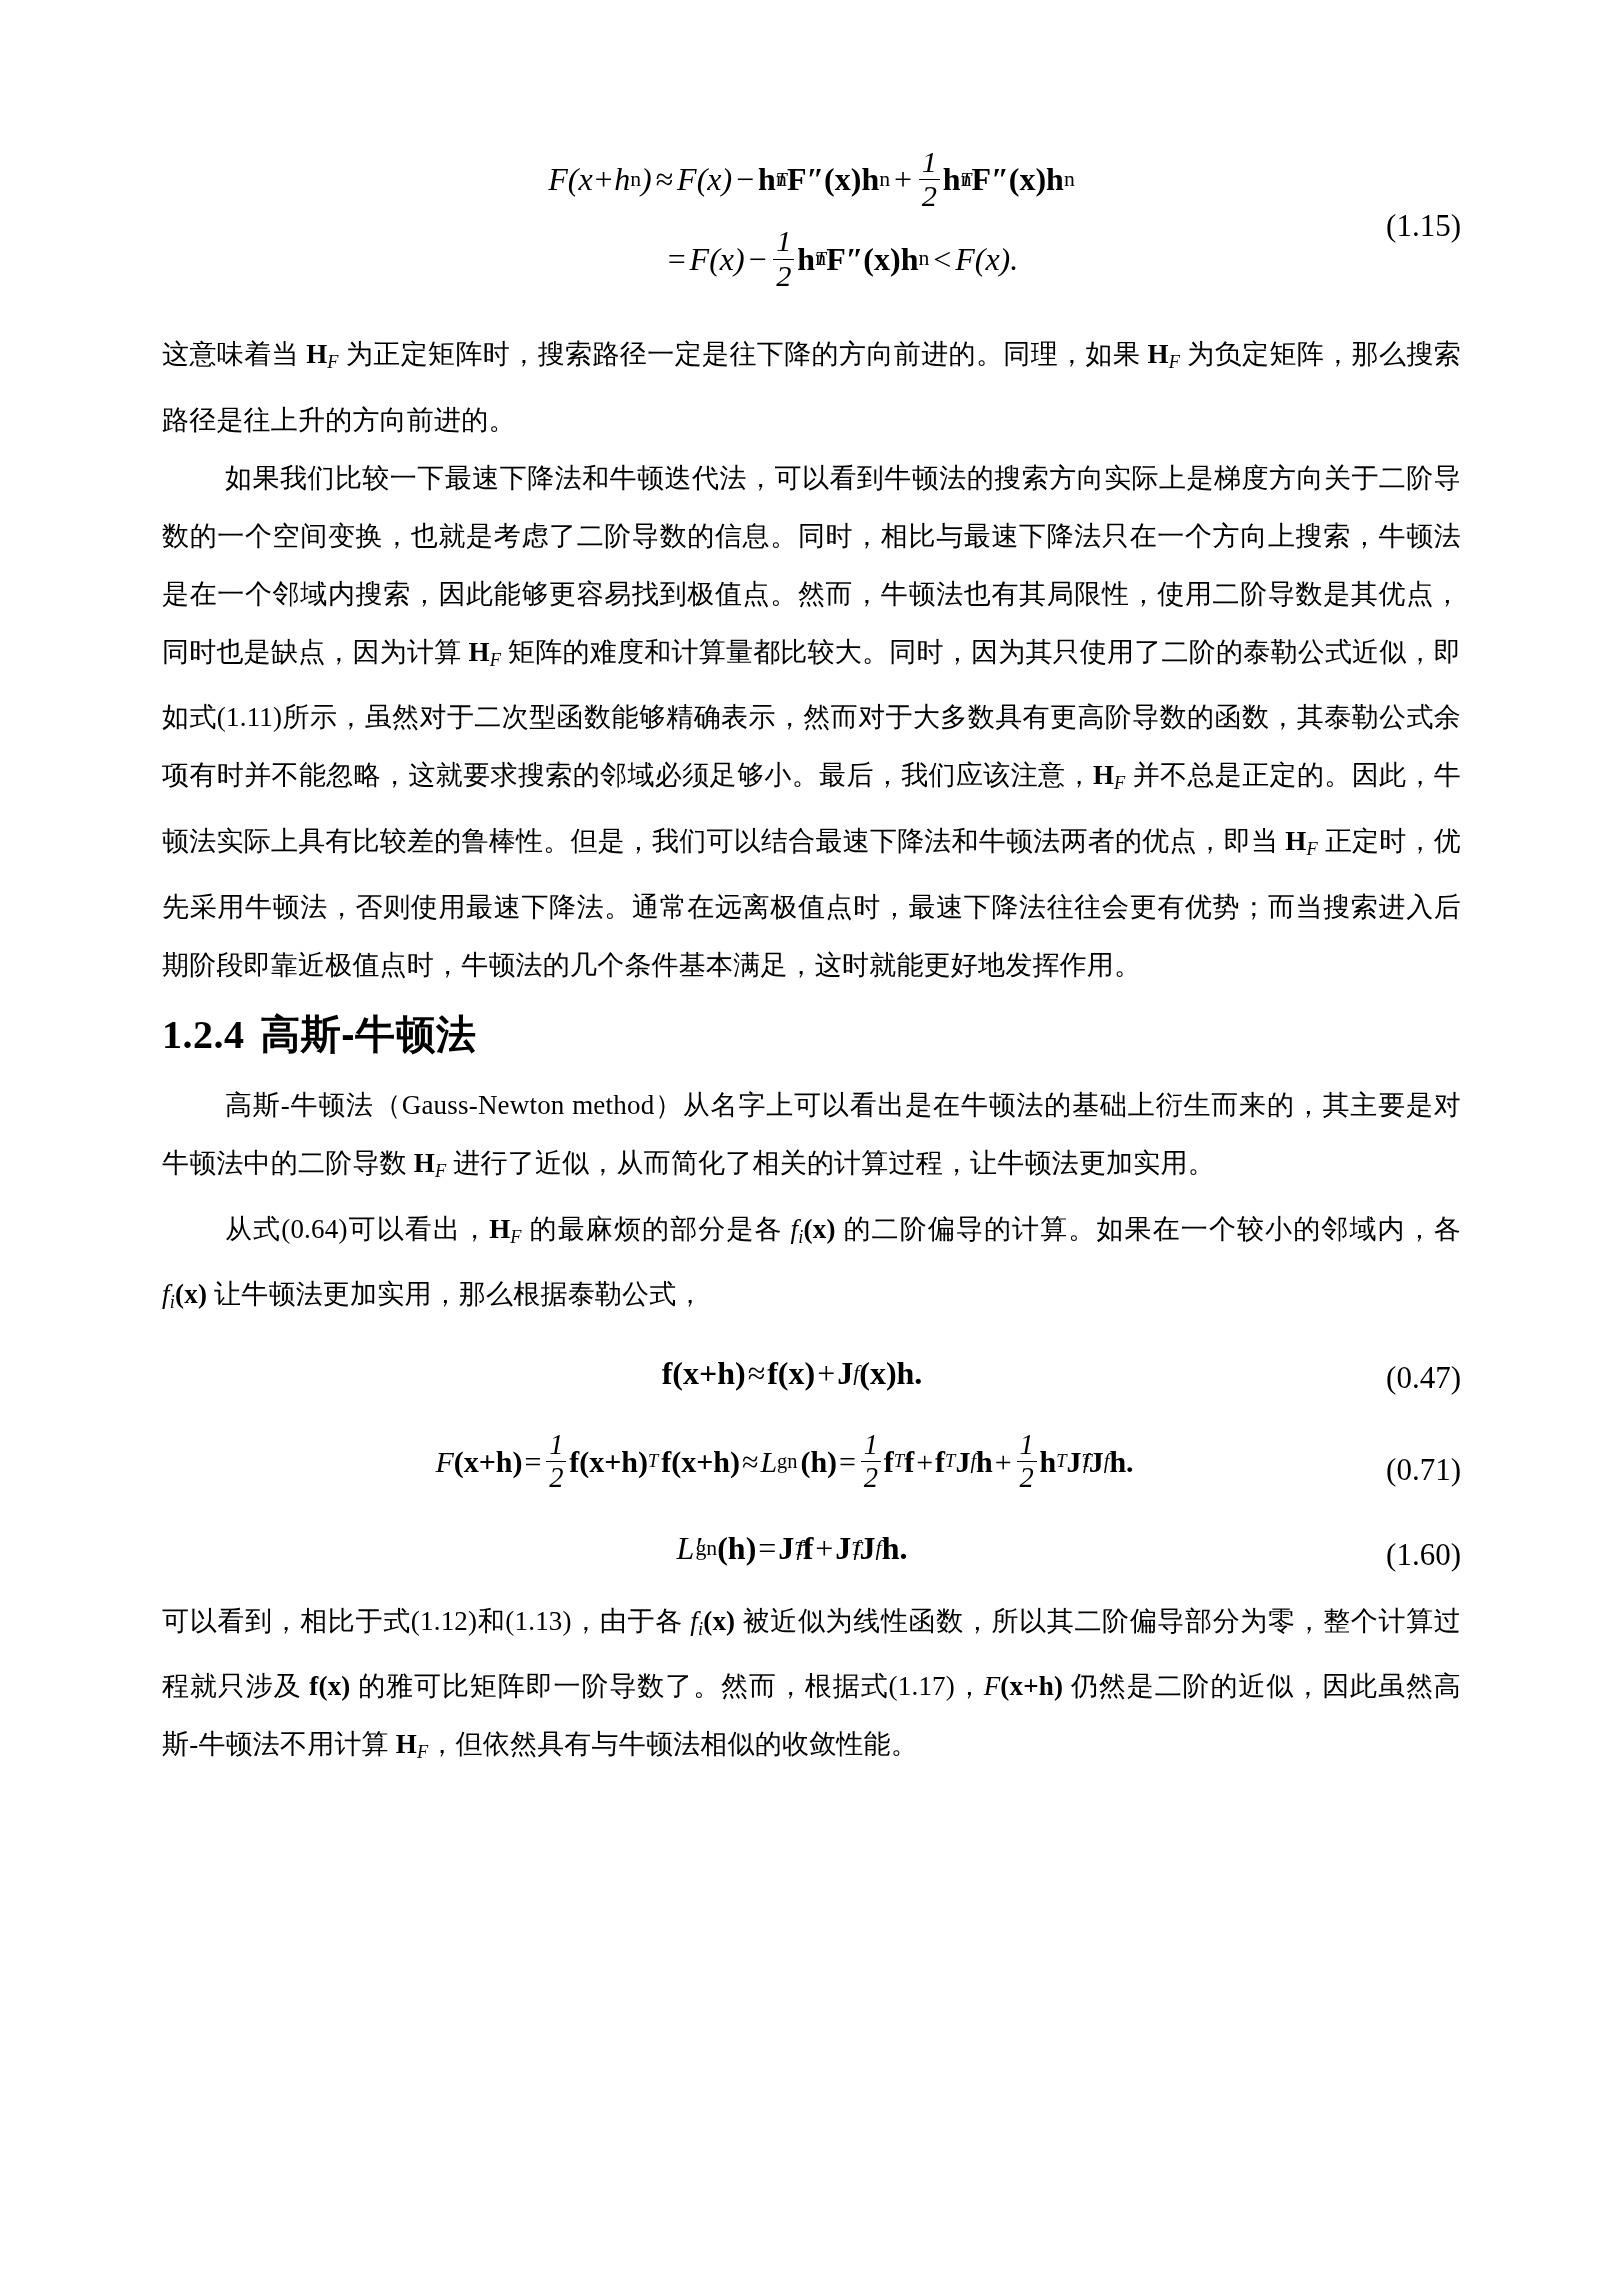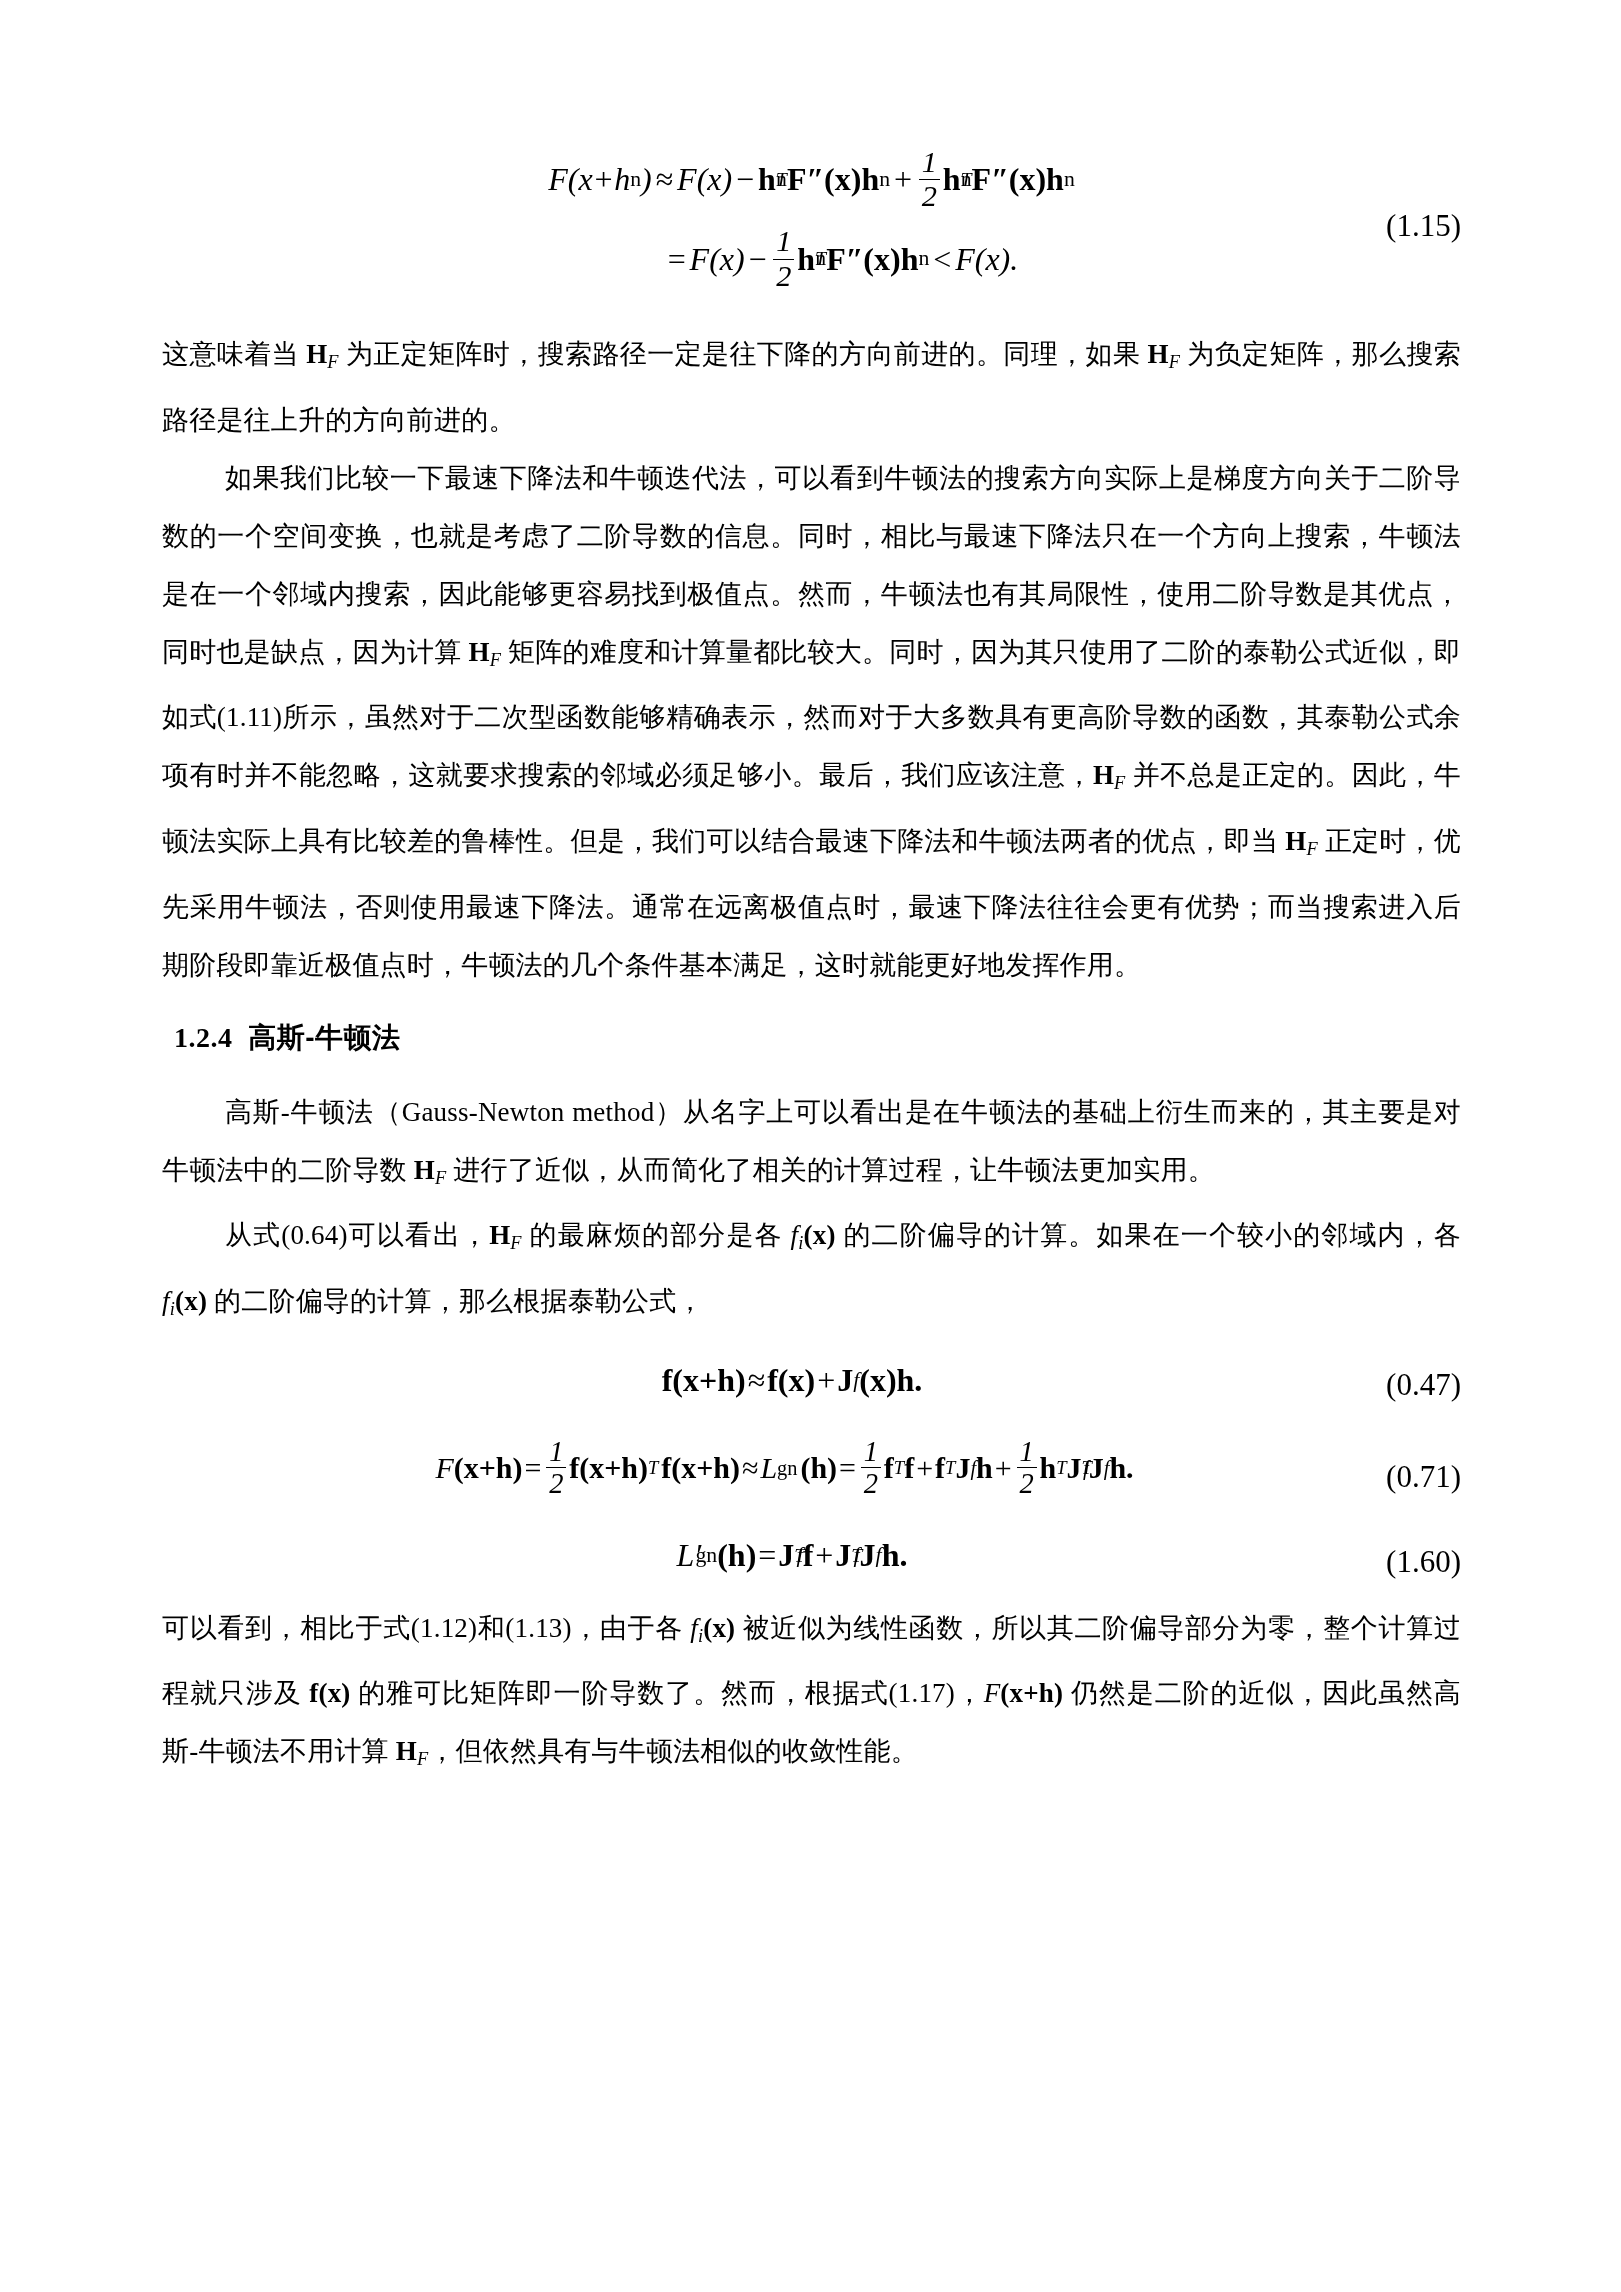--- a/index.html
+++ b/index.html
@@ -83,24 +83,24 @@
     font-size: 0.95em;
     line-height: 1.03;
   }
   .frac .num { padding: 0 2.9px 1px 2.9px; }
   .frac .den { padding: 1px 2.9px 0 2.9px; border-top: 1.6px solid #000; }
   .op { padding: 0 3.9px; }
   .opn { padding: 0 2px; }
 
   
   .heading {
-    font-size: 28px;
+    font-size: 40px;
     font-weight: bold;
     font-family: "Liberation Sans", "DejaVu Sans", sans-serif;
-    margin: 12px;
+    margin: 0;
     line-height: 1.35;
     letter-spacing: 0.5px;
   }
   .heading .hnum {
     font-family: "Liberation Serif", "DejaVu Serif", serif;
     font-weight: bold;
     margin-right: 15.7px;
   }
 
   .spacer-sm { height: 13.7px; }
@@ -178,21 +178,21 @@
       <span class="hnum">1.2.4</span><span>高斯-牛顿法</span>
     </h2>
 
     <div class="spacer-sm"></div>
 
     <p class="para indent">
       <span>高斯-牛顿法（Gauss-Newton method）从名字上可以看出是在牛顿法的基础上衍生而来的，其主要是对牛顿法中的二阶导数 </span><span class="mbser">H</span><span class="subi">F</span><span> 进行了近似，从而简化了相关的计算过程，让牛顿法更加实用。</span>
     </p>
 
     <p class="para indent">
-      <span>从式(0.64)可以看出，</span><span class="mbser">H</span><span class="subi">F</span><span> 的最麻烦的部分是各 </span><span class="mi">f</span><span class="subi">i</span><span class="mbser">(x)</span><span> 的二阶偏导的计算。如果在一个较小的邻域内，各 </span><span class="mi">f</span><span class="subi">i</span><span class="mbser">(x)</span><span> 的二阶偏导的计算，那么根据泰勒公式，</span>
+      <span>从式(0.64)可以看出，</span><span class="mbser">H</span><span class="subi">F</span><span> 的最麻烦的部分是各 </span><span class="mi">f</span><span class="subi">i</span><span class="mbser">(x)</span><span> 的二阶偏导的计算。如果在一个较小的邻域内，各 </span><span class="mi">f</span><span class="subi">i</span><span class="mbser">(x)</span><span> 让牛顿法更加实用，那么根据泰勒公式，</span>
     </p>
 
     <div class="spacer-md"></div>
 
     <div class="eqblock">
       <div class="eqrow">
         <span class="eq" style="margin-left:-39px;">
           <span class="mbser">f(x+h)</span>
           <span class="opn">≈</span>
           <span class="mbser">f(x)</span>

